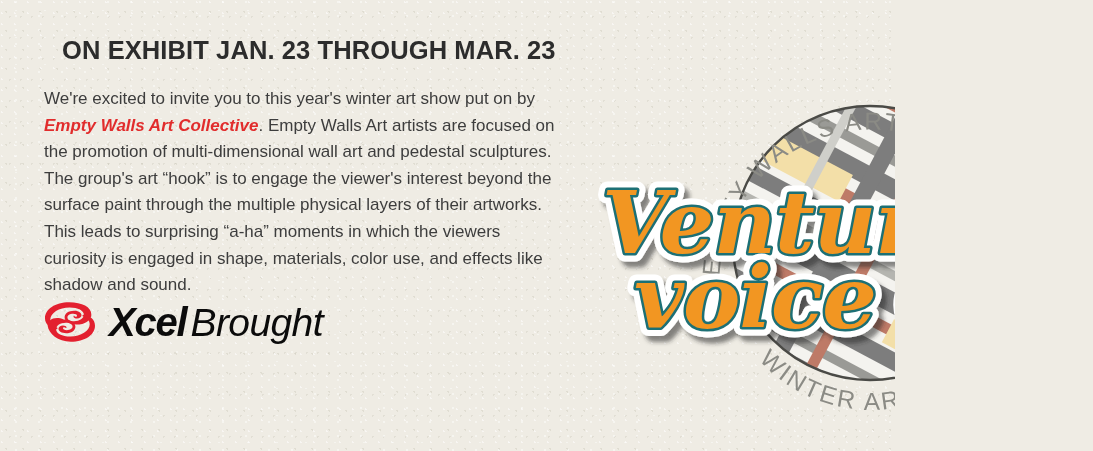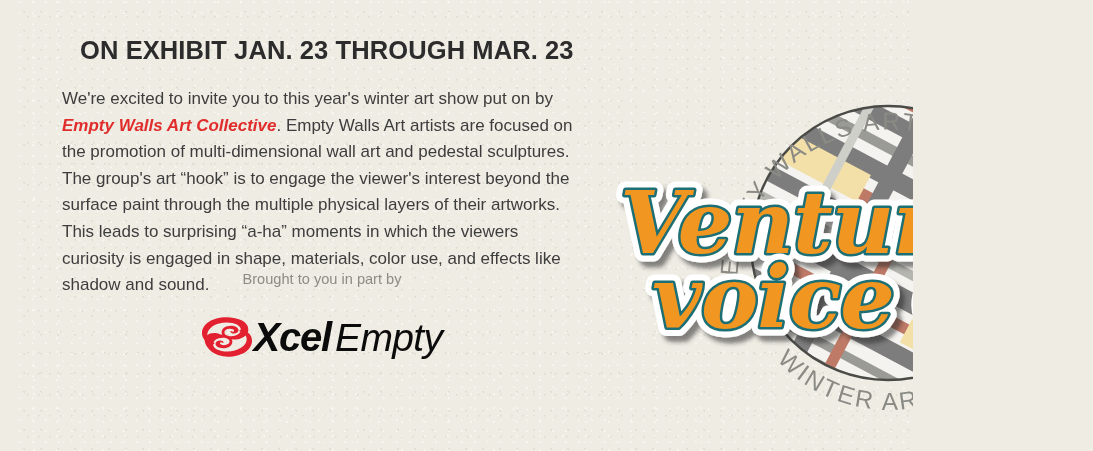--- a/index.html
+++ b/index.html
@@ -22,21 +22,20 @@
     height: 451px;
     background-color: #efece4;
     background-image:
       radial-gradient(circle at 12% 22%, rgba(255,255,255,0.55) 0 1px, transparent 1px),
       radial-gradient(circle at 38% 61%, rgba(190,185,170,0.30) 0 1px, transparent 1px),
       radial-gradient(circle at 71% 14%, rgba(255,255,255,0.45) 0 1px, transparent 1px),
       radial-gradient(circle at 88% 79%, rgba(190,185,170,0.26) 0 1px, transparent 1px),
       radial-gradient(circle at 55% 39%, rgba(255,255,255,0.40) 0 1px, transparent 1px);
     background-size: 13px 11px, 17px 19px, 23px 14px, 11px 21px, 29px 27px;
     overflow: hidden;
-    margin-left: 18px;
   }
 
   
   .copy {
     position: absolute;
     left: 44px;
     top: 36px;
     width: 520px;
   }
   .headline {
@@ -72,21 +71,22 @@
     font-size: 14.6px;
     color: #8d8b84;
     line-height: 1;
   }
 
   
   .xcel-lockup {
     margin-top: 27px;
     display: flex;
     align-items: center;
-    justify-content: center;
+    justify-content: flex-start;
+    gap: 13px;
   }
   .xcel-mark {
     width: 52px;
     height: 46px;
     flex: 0 0 auto;
     display: block;
   }
   .xcel-word {
     display: flex;
     align-items: baseline;
@@ -151,31 +151,30 @@
 
   <div class="copy">
     <h1 class="headline">ON EXHIBIT JAN. 23 THROUGH MAR. 23</h1>
 
     <p class="body-copy">
       <span>We're excited to invite you to this year's winter art show put on by </span><a class="brand-link" href="#">Empty Walls Art Collective</a><span>. Empty Walls Art artists are focused on the promotion of multi-dimensional wall art and pedestal sculptures. The group's art “hook” is to engage the viewer's interest beyond the surface paint through the multiple physical layers of their artworks. This leads to surprising “a-ha” moments in which the viewers curiosity is engaged in shape, materials, color use, and effects like shadow and sound.</span>
     </p>
   </div>
 
   <div class="sponsor-block">
-    <div class="sponsor-label">Brought to you in part by</div>
 
     <div class="xcel-lockup">
       <svg class="xcel-mark" viewBox="0 0 104 92" aria-hidden="true">
         <path fill="#E3202F" d="M50.5 6.5C22 6.5 2 20.5 2 38.5c0 12 9.5 20 23 21.8 2 .25 3-2.4 1-3.1C17.5 54.5 12.6 48.6 12.6 41.4c0-13.2 17.5-24.4 38.6-24.4 16.9 0 28.6 6.3 28.6 14.6 0 7.2-8.7 12.9-19.6 12.9-8.1 0-13.3-3.2-13.3-7.6 0-4.2 5-7.2 11.4-7.2 4.4 0 7.7 1.6 7.7 3.7 0 1.1-1 2-2.5 2-1.2 0-2-.4-2.6-1-.8-.8-2.4-.3-2 1.1.6 2.1 3.4 3.6 7.1 3.6 5.2 0 9-2.8 9-6.6 0-5-6.5-8.9-15.2-8.9-10.6 0-18.6 5.6-18.6 13.1 0 8.3 9.9 14.5 23.4 14.5 17.2 0 30.1-8.9 30.1-20.4C94.7 16.3 76.2 6.5 50.5 6.5z"></path>
         <path fill="#E3202F" d="M53.5 85.5c28.5 0 48.5-14 48.5-32 0-12-9.5-20-23-21.8-2-.25-3 2.4-1 3.1 8.5 2.7 13.4 8.6 13.4 15.8 0 13.2-17.5 24.4-38.6 24.4-16.9 0-28.6-6.3-28.6-14.6 0-7.2 8.7-12.9 19.6-12.9 8.1 0 13.3 3.2 13.3 7.6 0 4.2-5 7.2-11.4 7.2-4.4 0-7.7-1.6-7.7-3.7 0-1.1 1-2 2.5-2 1.2 0 2 .4 2.6 1 .8.8 2.4.3 2-1.1-.6-2.1-3.4-3.6-7.1-3.6-5.2 0-9 2.8-9 6.6 0 5 6.5 8.9 15.2 8.9 10.6 0 18.6-5.6 18.6-13.1 0-8.3-9.9-14.5-23.4-14.5C20.2 33.3 7.3 42.2 7.3 53.7c2 16 20.5 31.8 46.2 31.8z"></path>
       </svg>
 
       <span class="xcel-word">
         <span class="w-xcel">Xcel</span>
-        <span class="w-energy">Empty</span>
+        <span class="w-energy">Brought</span>
       </span>
     </div>
   </div>
 
   <div class="badge">
     <svg viewBox="0 0 470 400">
       <defs>
 
         <clipPath id="circClip">
           <circle cx="278" cy="205" r="137"></circle>

